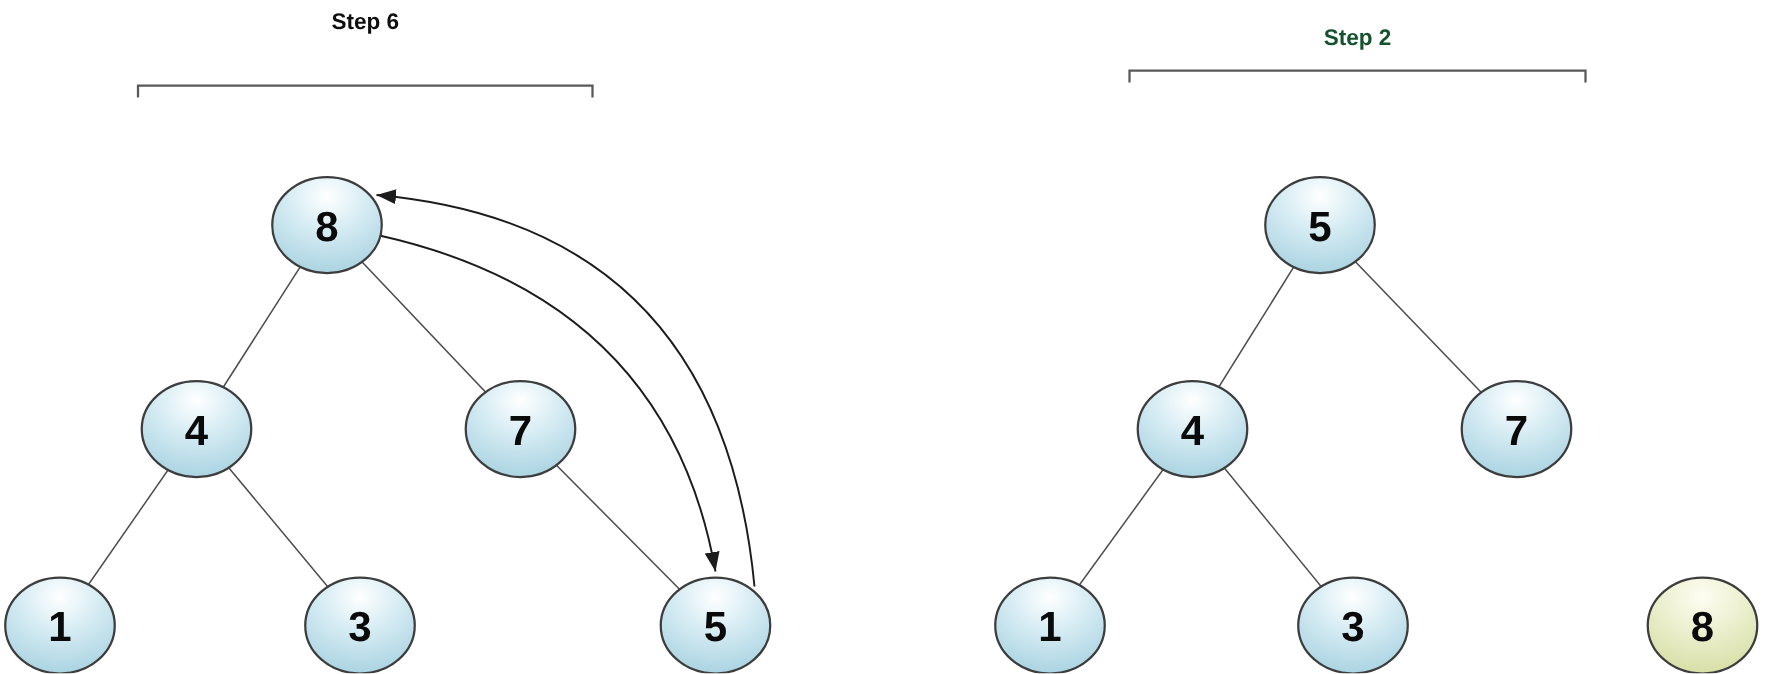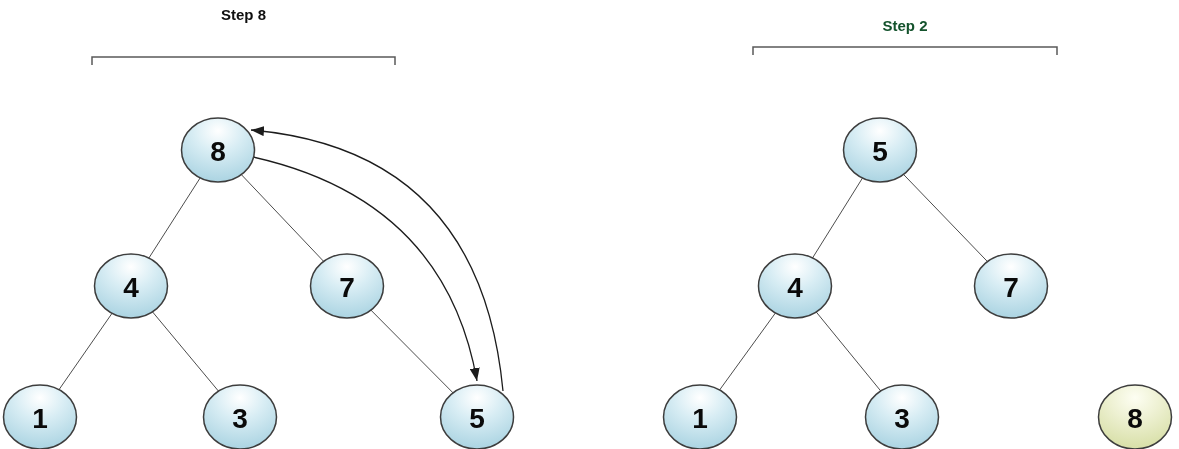--- a/index.html
+++ b/index.html
@@ -109,20 +109,20 @@
           <text x="902" y="417" dy="1" text-anchor="middle" dominant-baseline="central" fill="#0a0a0a" class="node-number">3</text>
         </g>
         <g>
           <ellipse cx="1135" cy="417" rx="36.5" ry="32" fill="url(#gradSorted)" stroke="#3d3d3d" stroke-width="1.5"></ellipse>
           <text x="1135" y="417" dy="1" text-anchor="middle" dominant-baseline="central" fill="#0a0a0a" class="node-number">8</text>
         </g>
       </g>
     </svg>
 
   <div class="step-label step-label-1" style="color: rgb(15, 15, 15);">
-    <div>Step 8</div>
+    <div>Step 6</div>
   </div>
 
   <div class="step-label step-label-2" style="color: #14532d;">
     <div>Step 2</div>
   </div>
 
 </div>
 
 </body></html>

